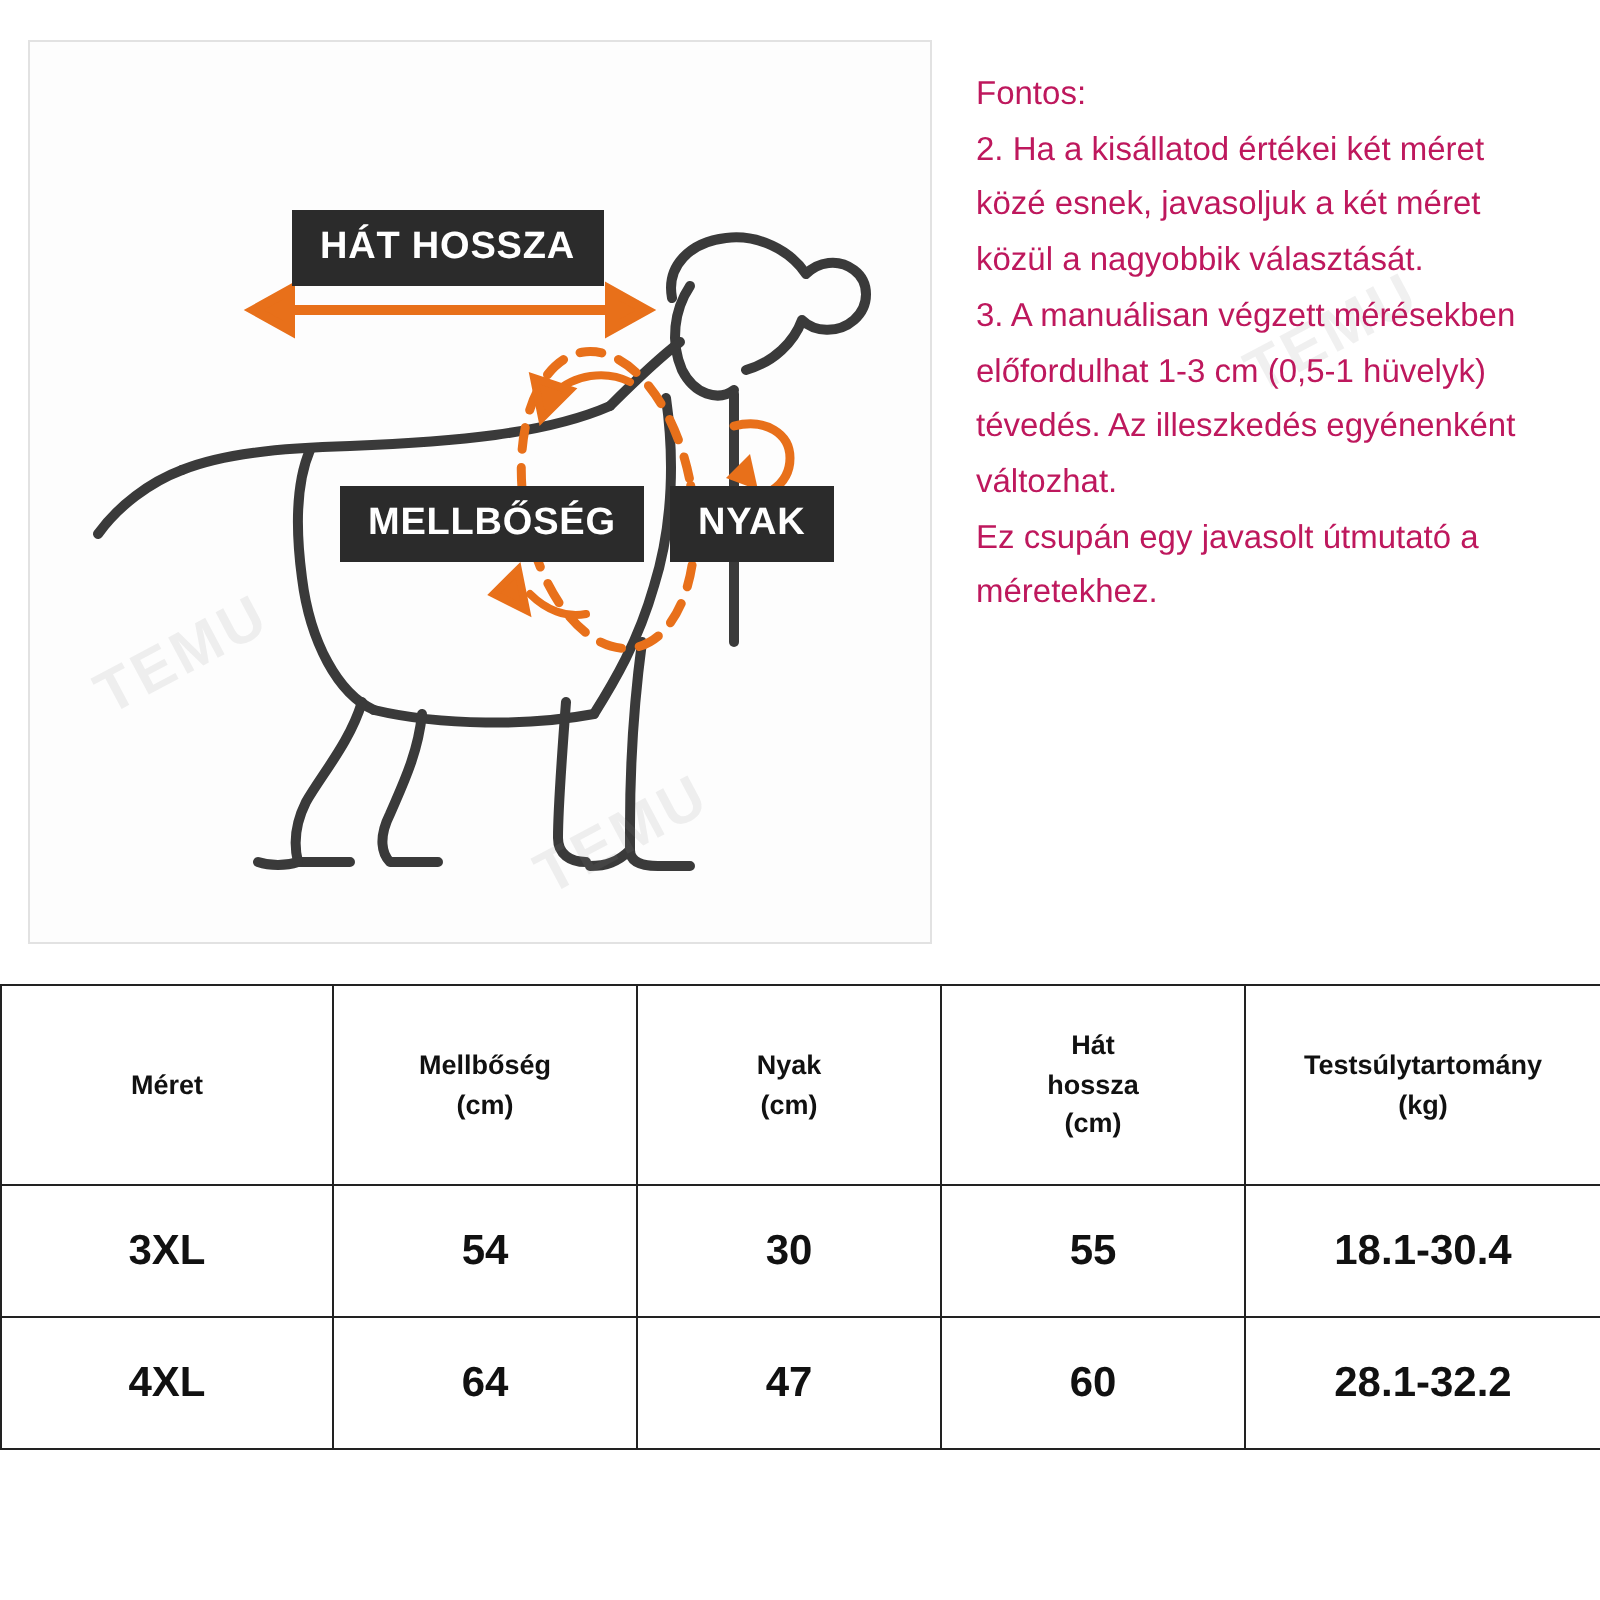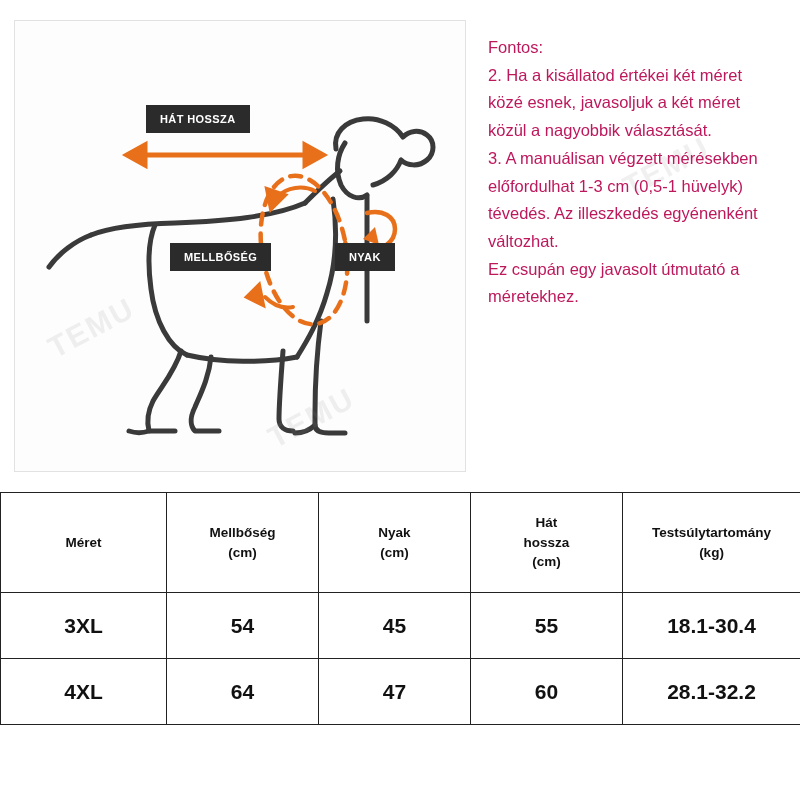--- a/index.html
+++ b/index.html
@@ -58,21 +58,21 @@
     font-family: "Liberation Sans", sans-serif;
   }
 
   
   .diagram-svg { position: absolute; left: 0; top: 0; }
 
   .label-box {
     position: absolute;
     background: #2b2b2b;
     color: #ffffff;
-    font-size: 11px;
+    font-size: 19px;
     font-weight: 700;
     letter-spacing: 0.4px;
     padding: 8px 14px;
     text-align: center;
     white-space: nowrap;
   }
   #lbl-back { left: 131px; top: 84px; }
   #lbl-chest { left: 155px; top: 222px; }
   #lbl-neck { left: 320px; top: 222px; }
 
@@ -236,21 +236,21 @@
           <th>
             <div>Testsúlytartomány</div>
             <div class="hdr-sub">(kg)</div>
           </th>
         </tr>
       </thead>
       <tbody>
         <tr>
           <td>3XL</td>
           <td>54</td>
-          <td>45</td>
+          <td>30</td>
           <td>55</td>
           <td>18.1-30.4</td>
         </tr>
         <tr>
           <td>4XL</td>
           <td>64</td>
           <td>47</td>
           <td>60</td>
           <td>28.1-32.2</td>
         </tr>

